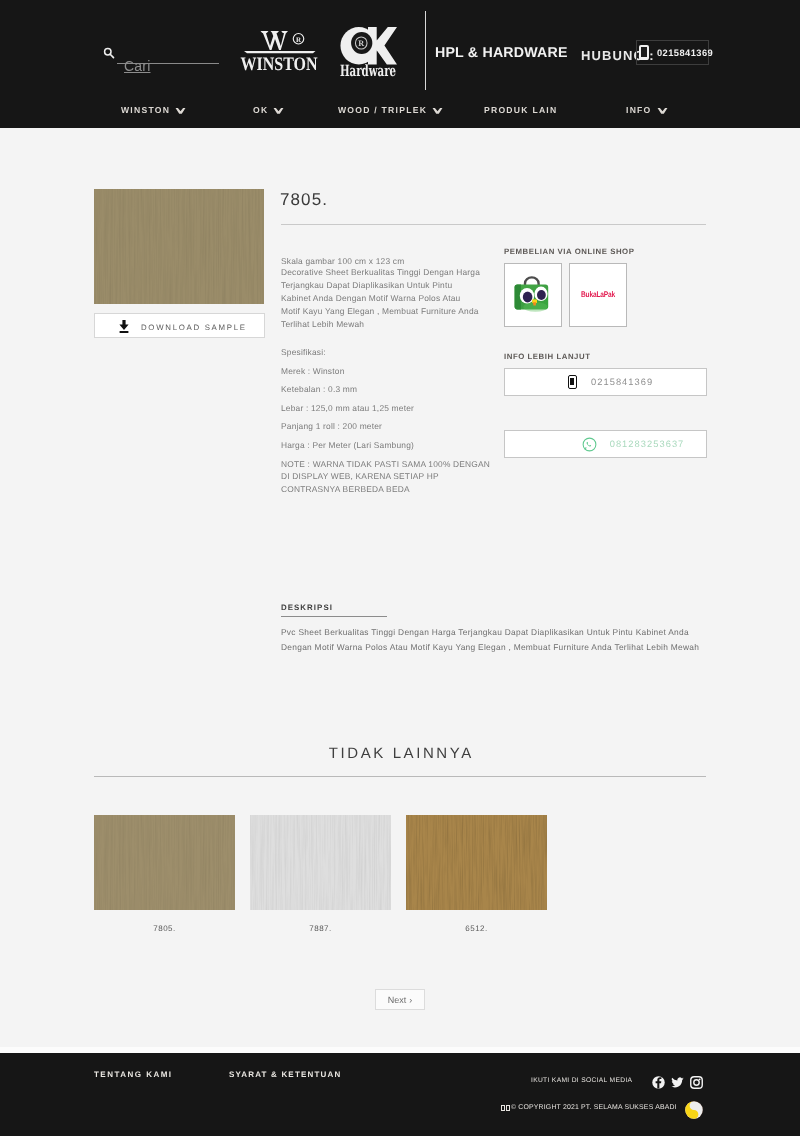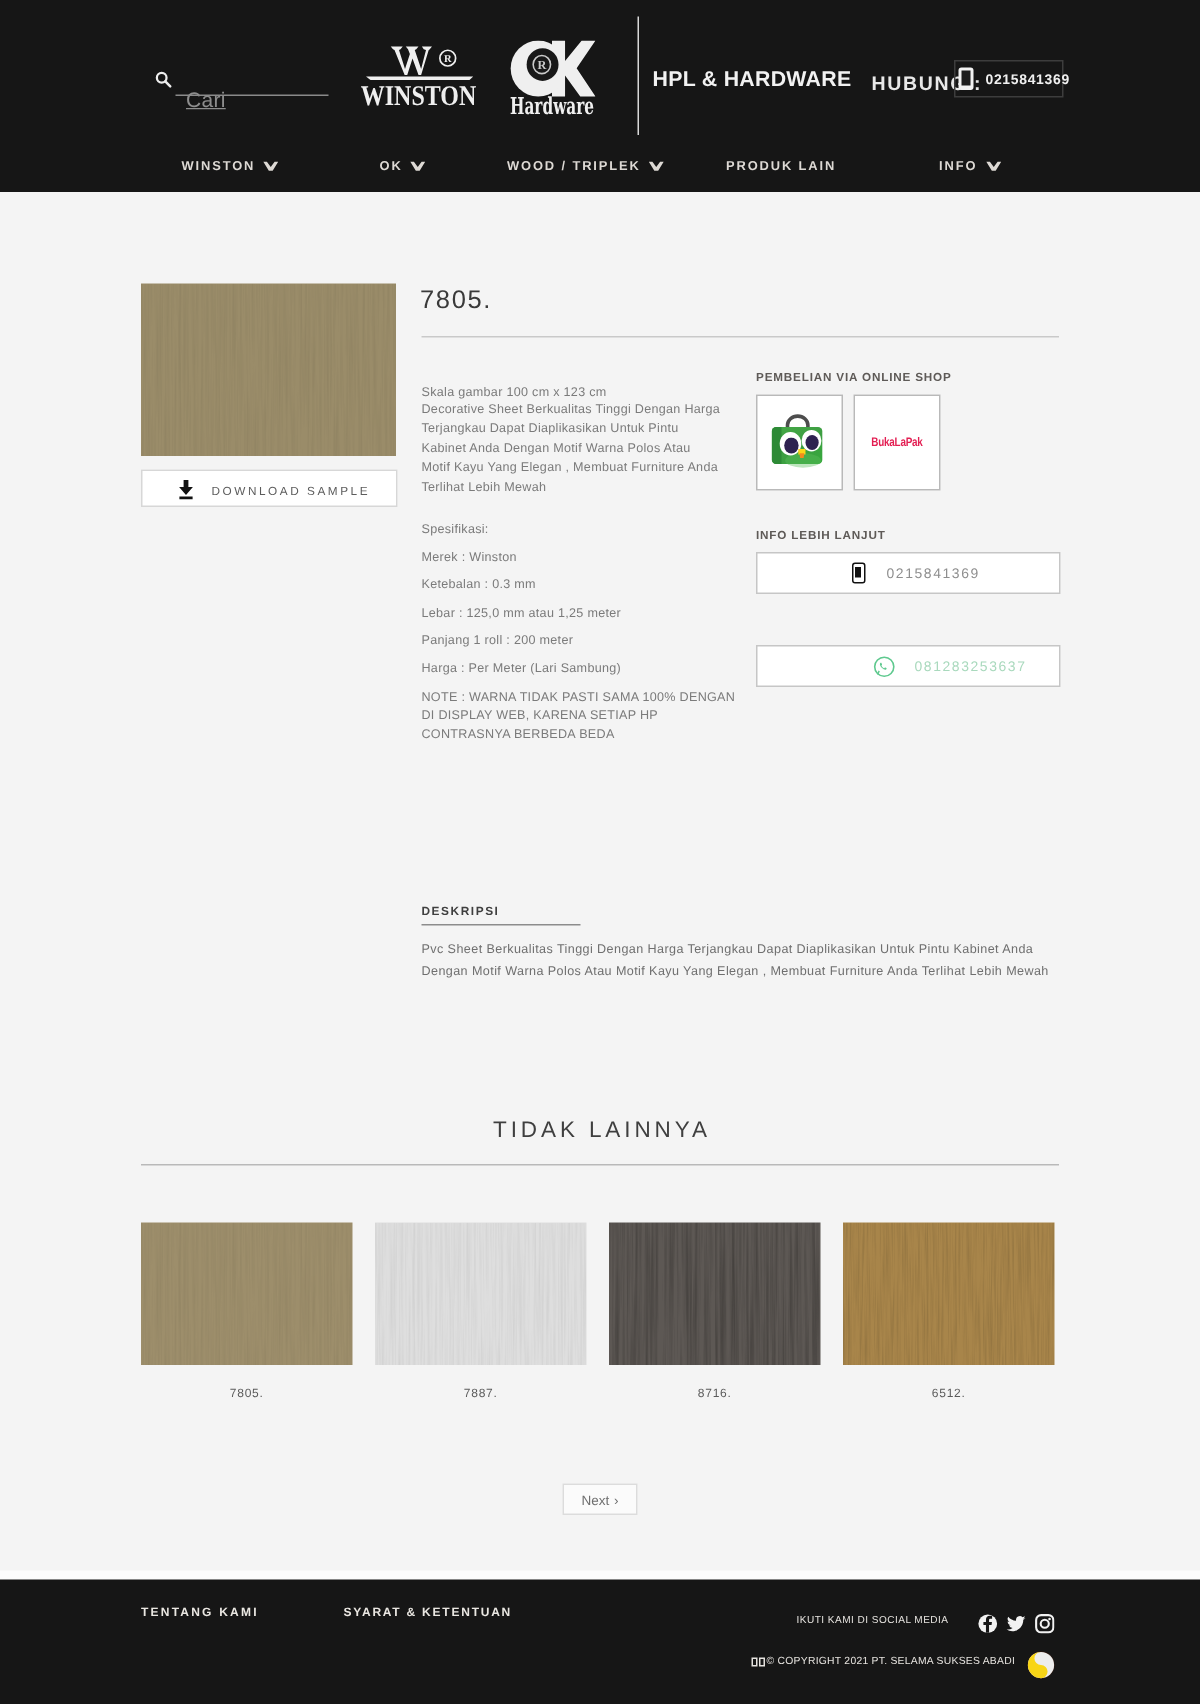--- a/index.html
+++ b/index.html
@@ -328,28 +328,20 @@
       </div>
       <div class="rel-card">
         <div class="rel-img grain-soft" style="background: rgb(222, 222, 222);">
           <svg viewBox="0 0 141 95" preserveAspectRatio="none">
             <rect width="141" height="95" fill="#000" filter="url(#woodgrain)"></rect>
           </svg>
         </div>
         <div class="rel-label">7887.</div>
       </div>
       <div class="rel-card">
-        <div class="rel-img grain-strong" style="background: rgb(93, 88, 84);">
-          <svg viewBox="0 0 141 95" preserveAspectRatio="none">
-            <rect width="141" height="95" fill="#000" filter="url(#woodgrain2)"></rect>
-          </svg>
-        </div>
-        <div class="rel-label">8716.</div>
-      </div>
-      <div class="rel-card">
         <div class="rel-img grain-med" style="background: rgb(168, 133, 74);">
           <svg viewBox="0 0 141 95" preserveAspectRatio="none">
             <rect width="141" height="95" fill="#3a2a10" filter="url(#woodgrain3)"></rect>
           </svg>
         </div>
         <div class="rel-label">6512.</div>
       </div>
     </div>
   <div class="next-btn">
     <span>Next</span>

